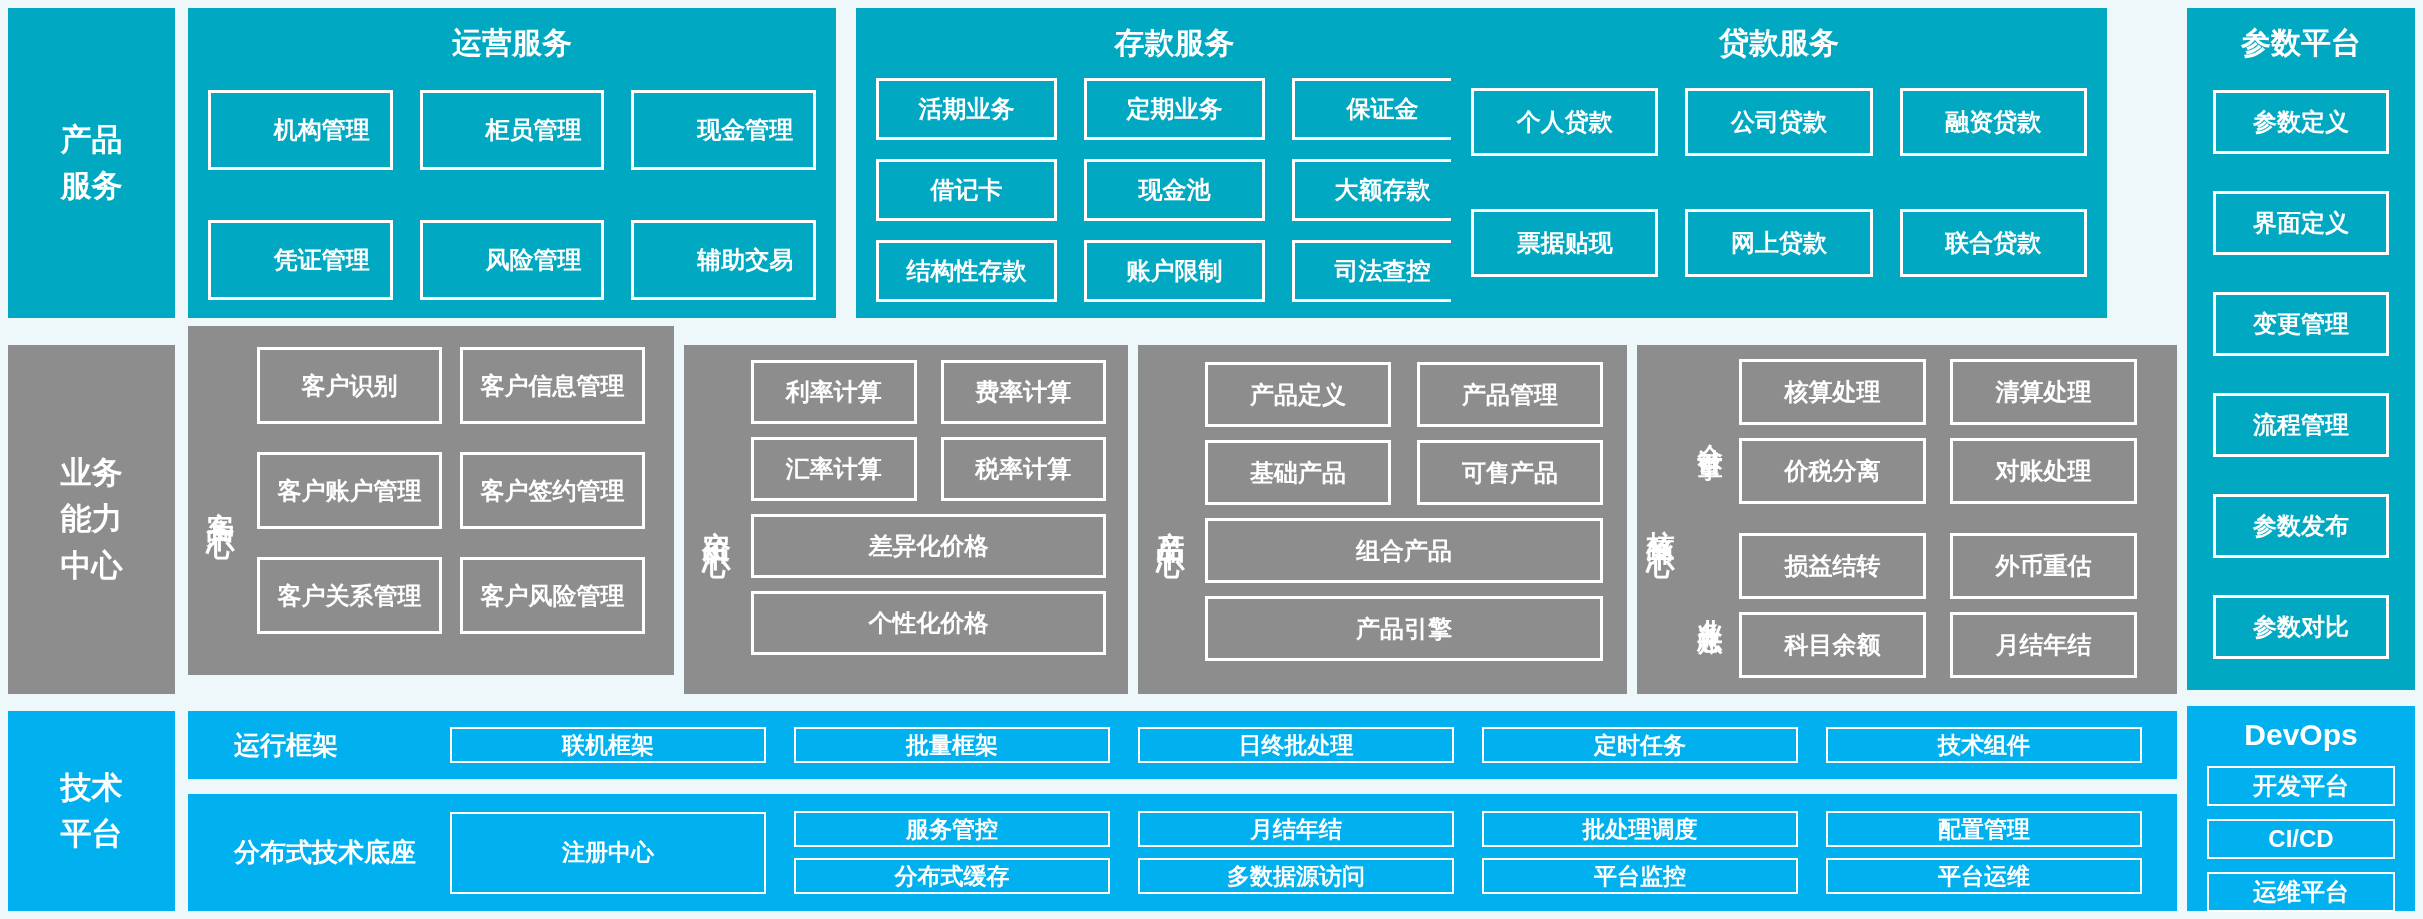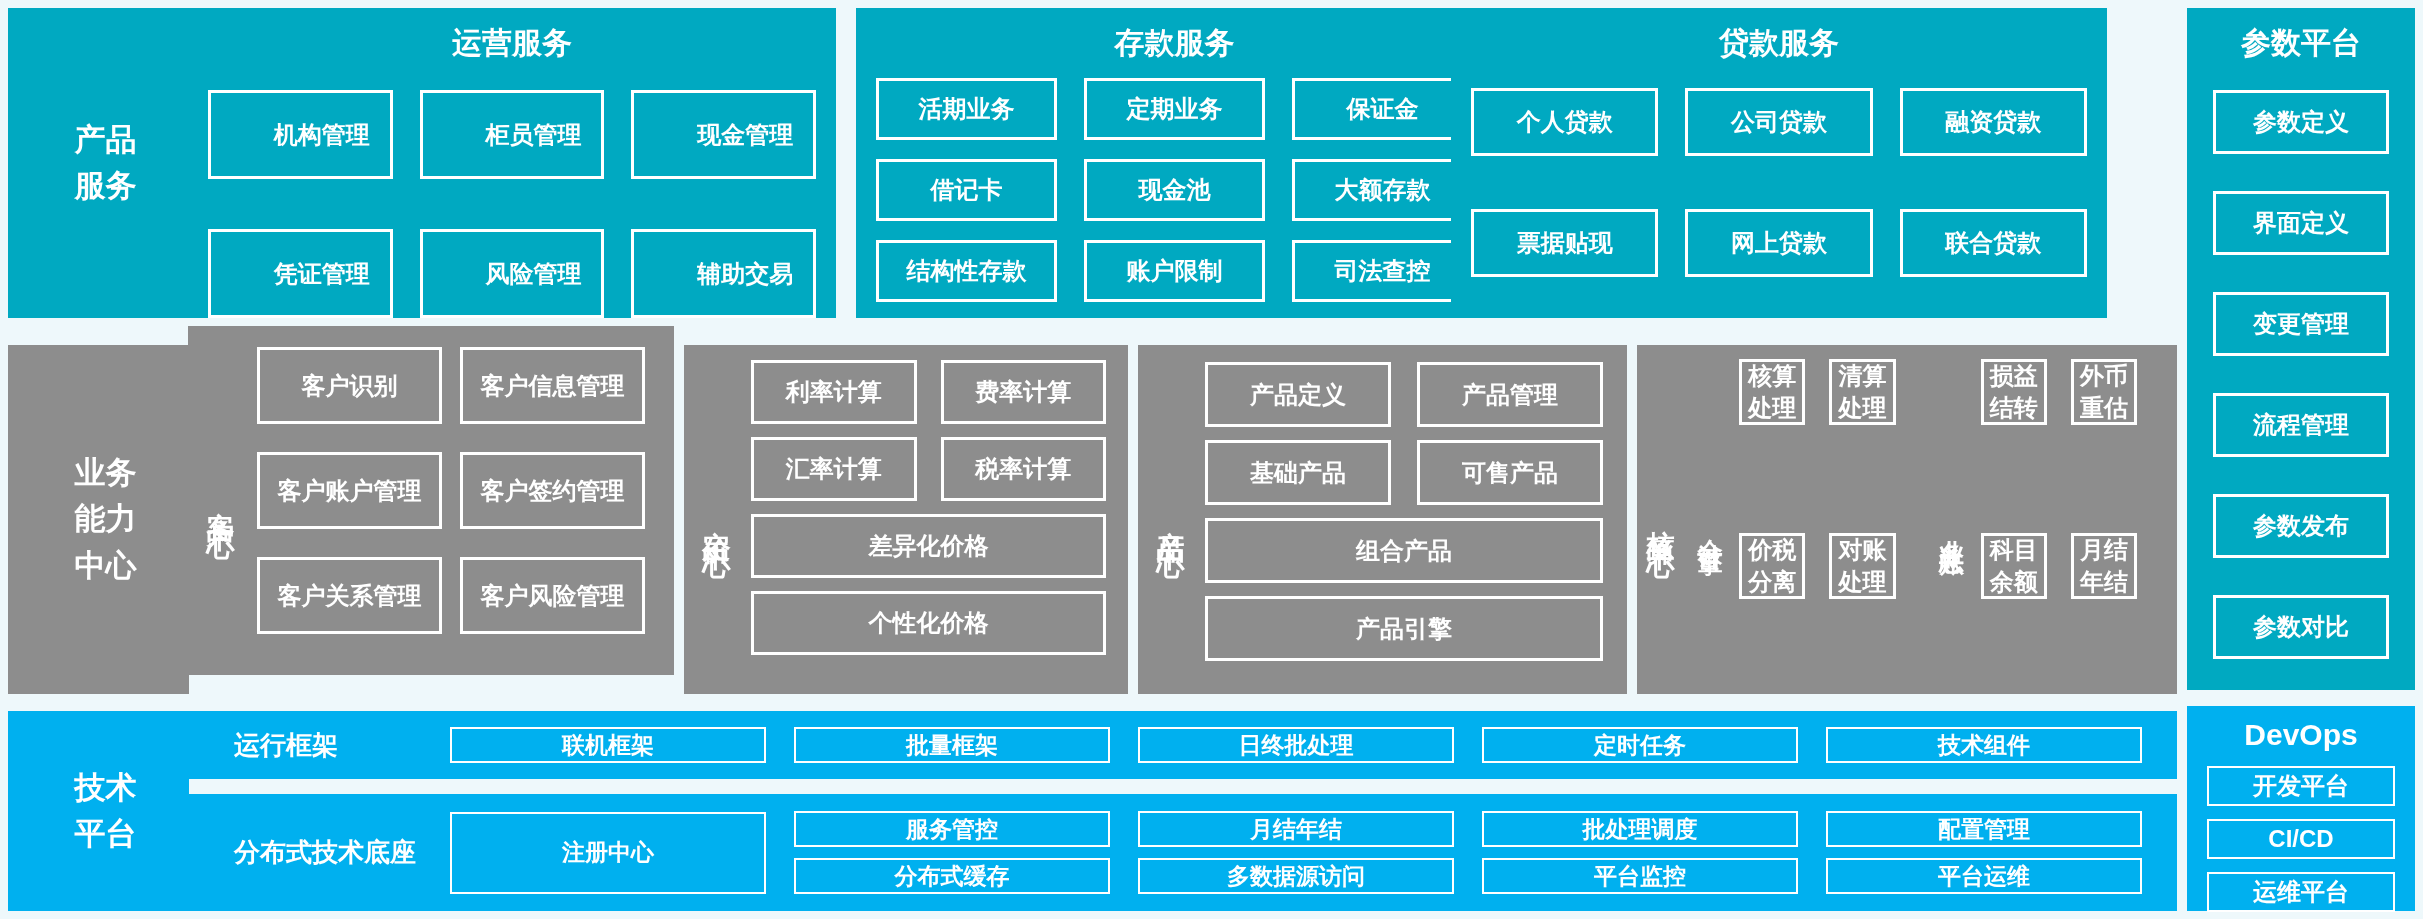--- a/index.html
+++ b/index.html
@@ -4,21 +4,21 @@
 <style>
   html,body{margin:0;padding:0;background:#eef8fb;}
   .stage{position:relative;width:2423px;height:919px;background:#eef8fb;
          font-family:"Liberation Sans","DejaVu Sans",sans-serif;color:#fff;overflow:hidden;}
   .panel{position:absolute;box-sizing:border-box;}
   .teal{background:#00a9c1;}
   .gray{background:#8d8d8d;}
   .blue{background:#00b0ef;}
 
   .side-label{position:absolute;display:flex;align-items:center;justify-content:center;
-              text-align:center;font-size:31px;font-weight:bold;line-height:1.5;white-space:pre-line;padding-left:14px;}
+              text-align:center;font-size:31px;font-weight:bold;line-height:1.5;white-space:pre-line;}
 
   #lbl-product{left:8px;top:8px;width:167px;height:310px;}
   #p-ops{left:188px;top:8px;width:648px;height:310px;}
   #p-deposit{left:856px;top:8px;width:637px;height:310px;}
   #p-loan{left:1451px;top:8px;width:656px;height:310px;}
   #p-params{left:2187px;top:8px;width:228px;height:682px;}
   #lbl-business{left:8px;top:345px;width:167px;height:349px;}
   #p-customer{left:188px;top:326px;width:486px;height:349px;}
   #p-pricing{left:684px;top:345px;width:444px;height:349px;}
   #p-prodcenter{left:1138px;top:345px;width:489px;height:349px;}
@@ -27,41 +27,41 @@
   #p-runtime{left:188px;top:711px;width:1989px;height:68px;display:flex;align-items:center;}
   #p-distributed{left:188px;top:794px;width:1989px;height:117px;display:flex;align-items:center;}
   #p-devops{left:2187px;top:706px;width:228px;height:205px;}
 
   .p-title{text-align:center;font-size:30px;font-weight:bold;padding-top:15px;height:45px;box-sizing:content-box;}
 
   .mbox{display:flex;align-items:center;justify-content:center;font-size:24px;font-weight:bold;
         border:3px solid #fff;box-sizing:border-box;text-align:center;}
 
   .grid3{display:grid;grid-template-columns:repeat(3,1fr);column-gap:27px;padding:0 20px;}
-  .ops{margin-top:22px;row-gap:50px;}   .ops .mbox{height:89px;padding-left:43px;}
+  .ops{margin-top:22px;row-gap:50px;}   .ops .mbox{height:80px;padding-left:43px;}
   .dep{margin-top:10px;row-gap:19px;}   .dep .mbox{height:62px;}
   .loan{margin-top:20px;row-gap:53px;}  .loan .mbox{height:68px;}
 
   .vstack{display:flex;flex-direction:column;gap:37px;padding:22px 26px 0;}
   .vstack .mbox{height:64px;flex:none;}
 
   .center-panel{display:flex;}
   .v-label{display:flex;align-items:center;justify-content:center;writing-mode:vertical-rl;
            text-orientation:upright;font-size:28px;font-weight:bold;letter-spacing:6px;width:64px;flex:none;}
   .cgrid{flex:1;display:grid;grid-template-columns:1fr 1fr;align-content:start;}
   .customer{padding:21px 29px 0 5px;column-gap:18px;row-gap:28px;}
   .customer .mbox{height:77px;}
   .pricing{padding:15px 22px 9px 3px;column-gap:24px;row-gap:13px;}
   .pricing .mbox{height:64px;}
   .prodc{padding:17px 24px 0 3px;column-gap:26px;row-gap:13px;}
   .prodc .mbox{height:65px;}
   .wide{grid-column:1 / -1;}
 
   #p-accounting .v-label{width:46px;}
-  .acc-groups{flex:1;display:flex;flex-direction:row;gap:29px;padding:14px 40px 0 0;}
+  .acc-groups{flex:1;display:flex;flex-direction:column;gap:29px;padding:14px 40px 0 0;}
   .acc-group{display:flex;}
   .v-sublabel{width:56px;flex:none;display:flex;align-items:center;justify-content:center;
               writing-mode:vertical-rl;text-orientation:upright;font-size:25px;font-weight:bold;letter-spacing:4px;}
   .acc-grid{flex:1;display:grid;grid-template-columns:1fr 1fr;column-gap:24px;row-gap:13px;}
   .acc-grid .mbox{height:66px;}
 
   .row-label{font-size:26px;font-weight:bold;padding-left:46px;width:216px;flex:none;}
   .sbox{width:316px;height:36px;border:2px solid #fff;box-sizing:border-box;display:flex;
         align-items:center;justify-content:center;font-size:23px;font-weight:bold;}
   .runtime-boxes{display:flex;gap:28px;align-items:flex-end;}

